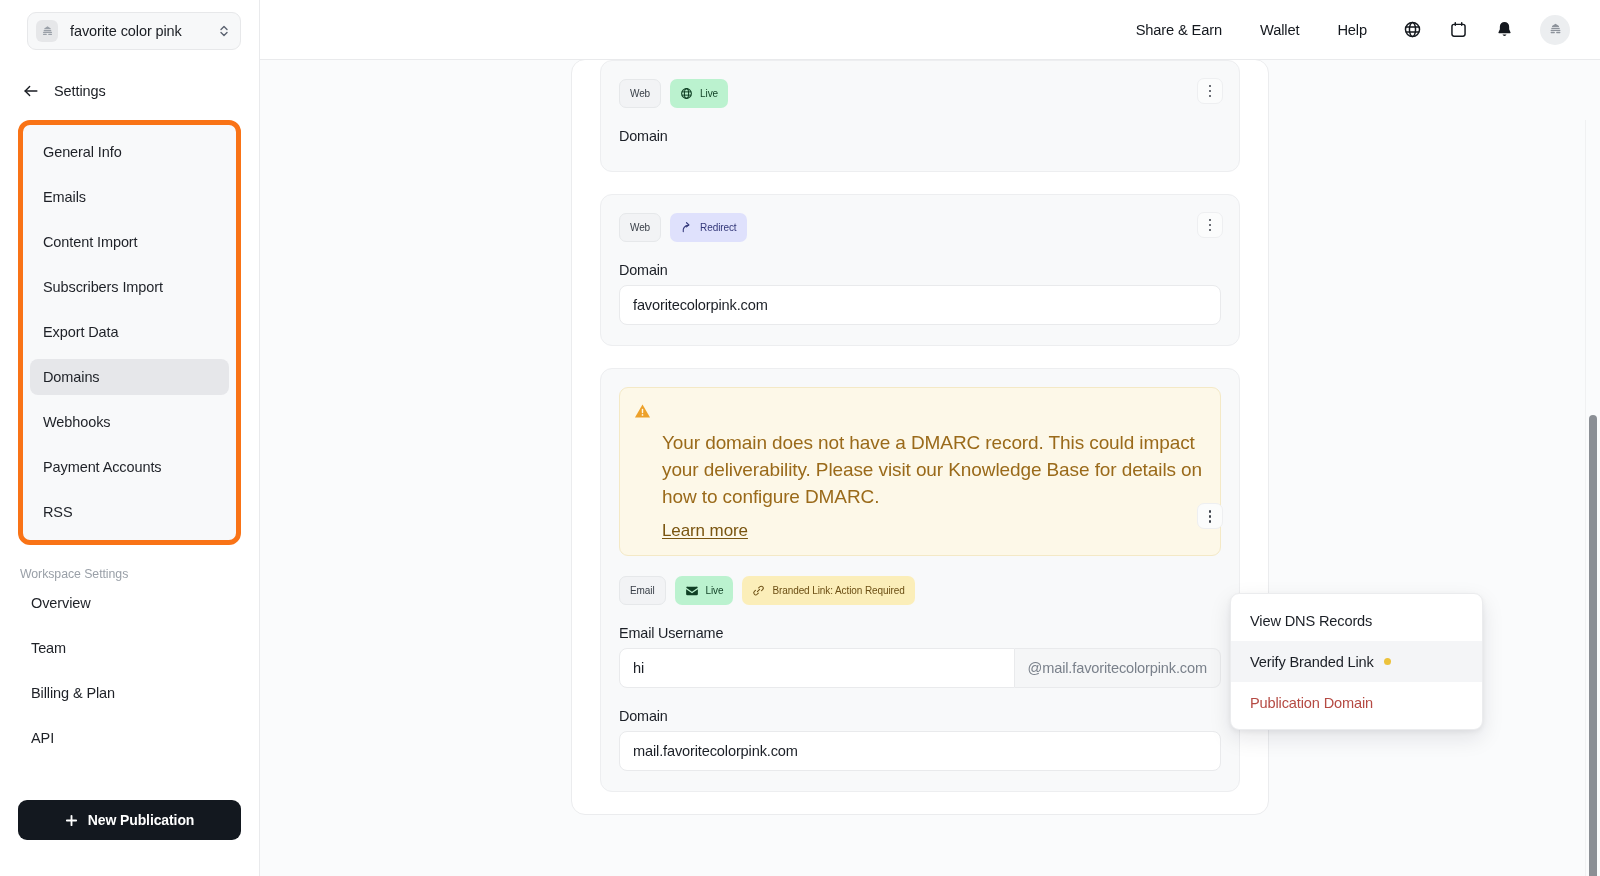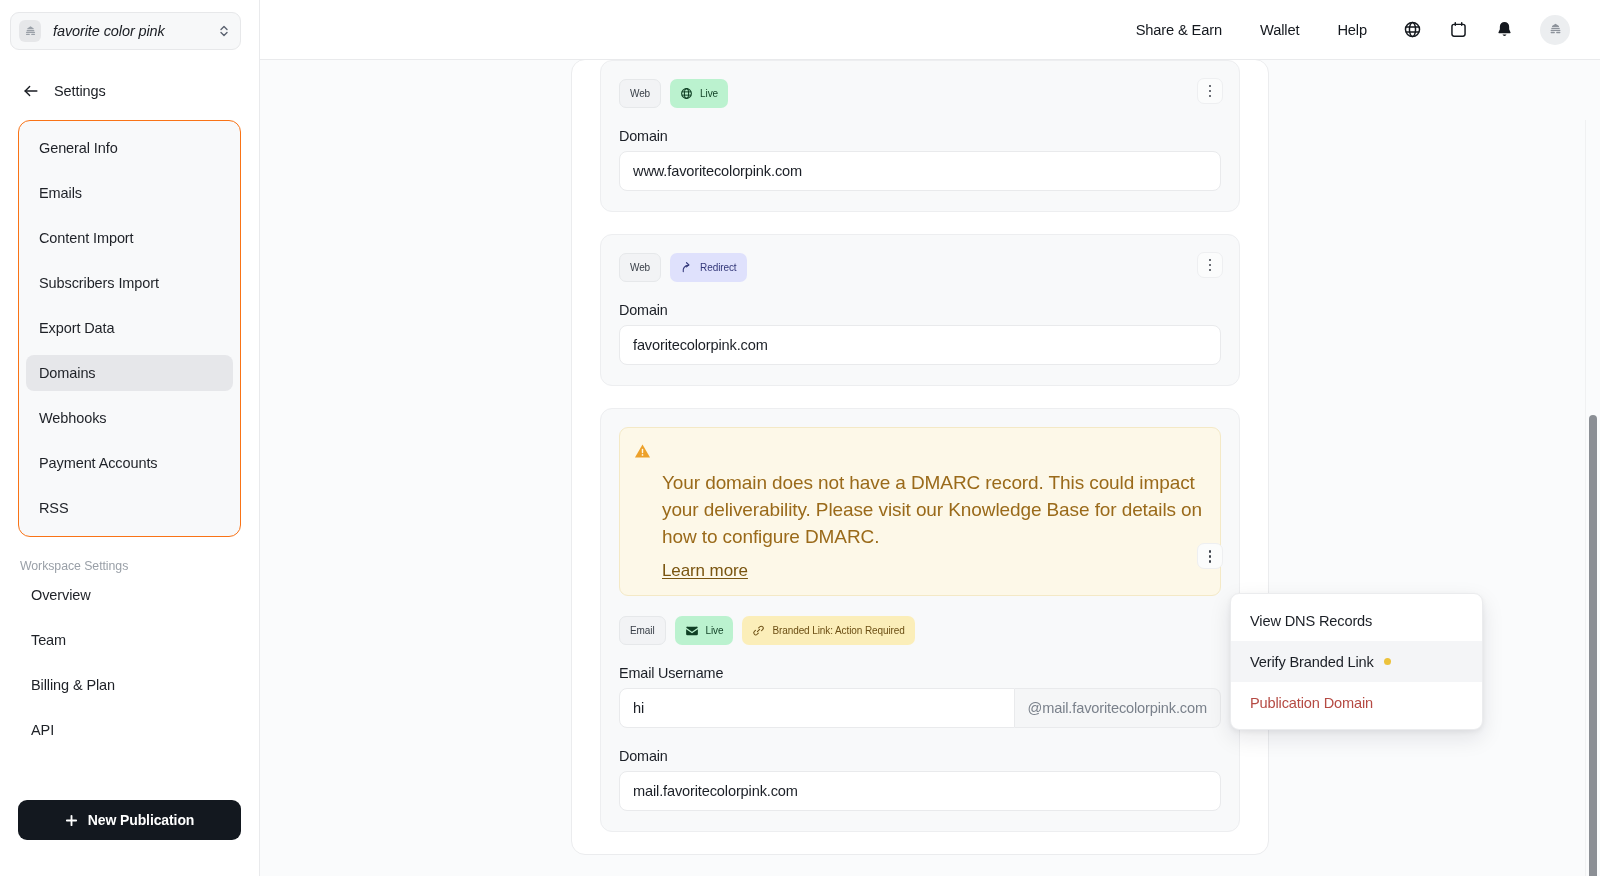--- a/index.html
+++ b/index.html
@@ -14,21 +14,21 @@
   .app { display: flex; width: 1600px; height: 876px; position: relative; }
 
   
   .sidebar {
     width: 260px; height: 876px; flex: 0 0 260px;
     background: #ffffff;
     border-right: 1px solid #e9eaec;
     display: flex; flex-direction: column;
     position: relative;
   }
-  .ws-switcher-wrap { padding: 12px 18px 0 10px; height: 60px; font-style: italic; }
+  .ws-switcher-wrap { padding: 12px 18px 0 27px; height: 60px; }
   .ws-switcher {
     display: flex; align-items: center; gap: 12px;
     height: 38px; padding: 0 9px 0 8px;
     border: 1px solid #e7e8ea; border-radius: 9px;
     background: #f7f8f9;
     cursor: pointer;
   }
   .ws-logo {
     width: 22px; height: 22px; flex: 0 0 22px;
     border-radius: 6px; background: #e6e7e9;
@@ -44,21 +44,21 @@
     display: flex; align-items: center; gap: 14px;
     padding: 22px 22px 12px 22px;
     cursor: pointer;
   }
   .back-arrow { width: 18px; height: 18px; color: #1a1d23; display:flex; }
   .settings-title { font-size: 14.5px; color: #1a1d23; letter-spacing: -.1px; }
 
   .nav-group {
     margin: 8px 18px 0 18px;
     background: #f8f9fa;
-    border: 1px solid #f97316;
+    border: 5px solid #f97316;
     border-radius: 12px;
     padding: 9px 7px 10px 7px;
   }
   .nav-item {
     height: 36px; display: flex; align-items: center;
     padding: 0 13px; border-radius: 8px;
     font-size: 14.5px; color: #1e2127; letter-spacing: -.1px;
     cursor: pointer; margin-bottom: 9px;
   }
   .nav-item:last-child { margin-bottom: 0; }
@@ -376,21 +376,20 @@
             </span>
           </div>
           <div class="kebab-btn">
             <span class="kebab-dots">
                 <i></i>
                 <i></i>
                 <i></i>
               </span>
           </div>
           <div class="field-label">Domain</div>
-          <div class="input">www.favoritecolorpink.com</div>
         </div>
 
         <div class="card">
           <div class="card-head">
             <span class="badge badge-plain">
               <span>Web</span>
             </span>
             <span class="badge badge-redirect">
               <svg width="13" height="13" viewBox="0 0 16 16" fill="none" stroke="#34387a" stroke-width="1.4" stroke-linecap="round" stroke-linejoin="round">
                 <path d="M4 13.2c-.8-4 1.6-7.5 6.6-8.2"></path>

